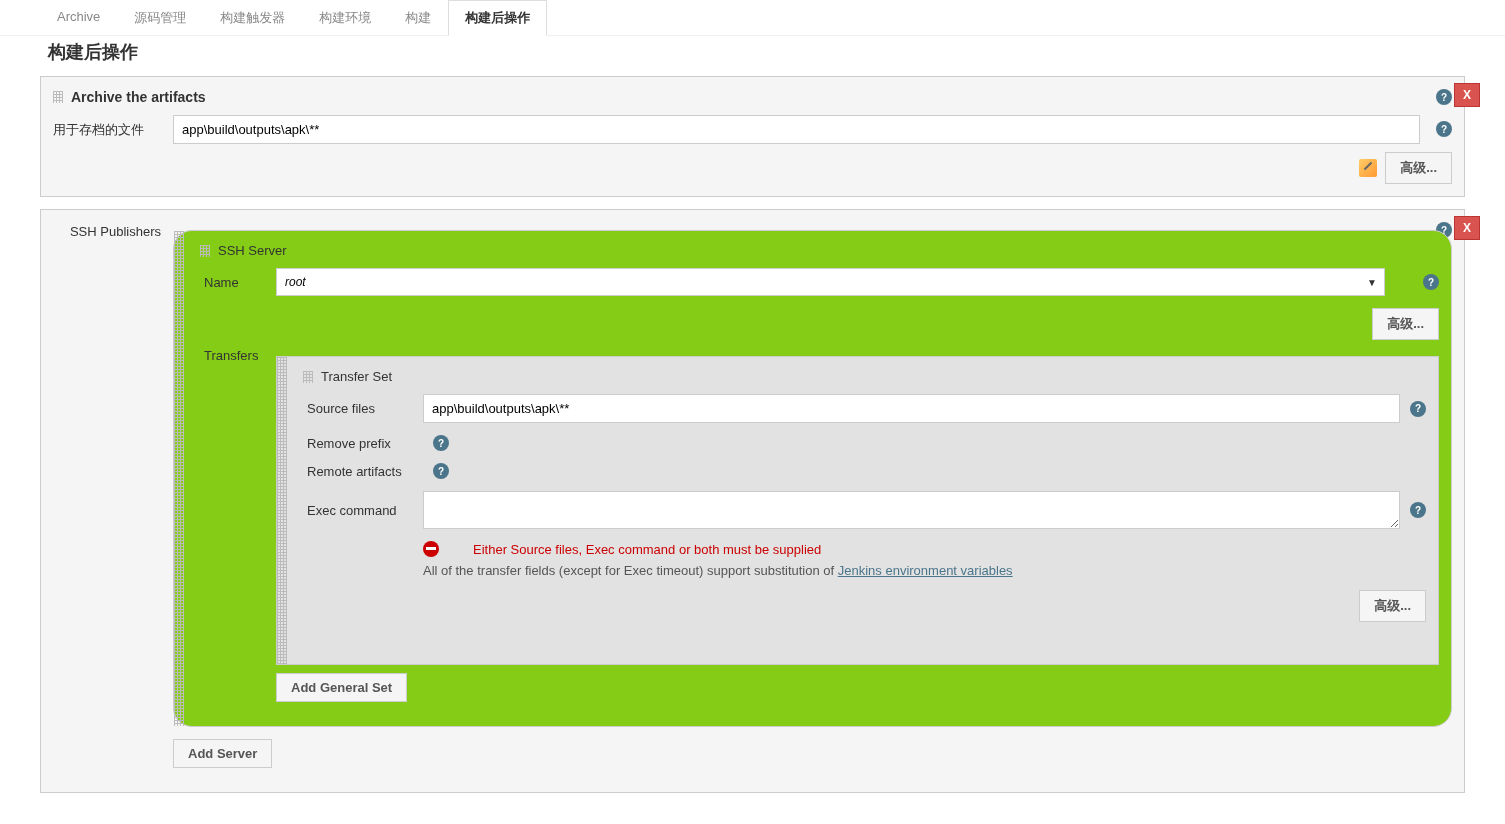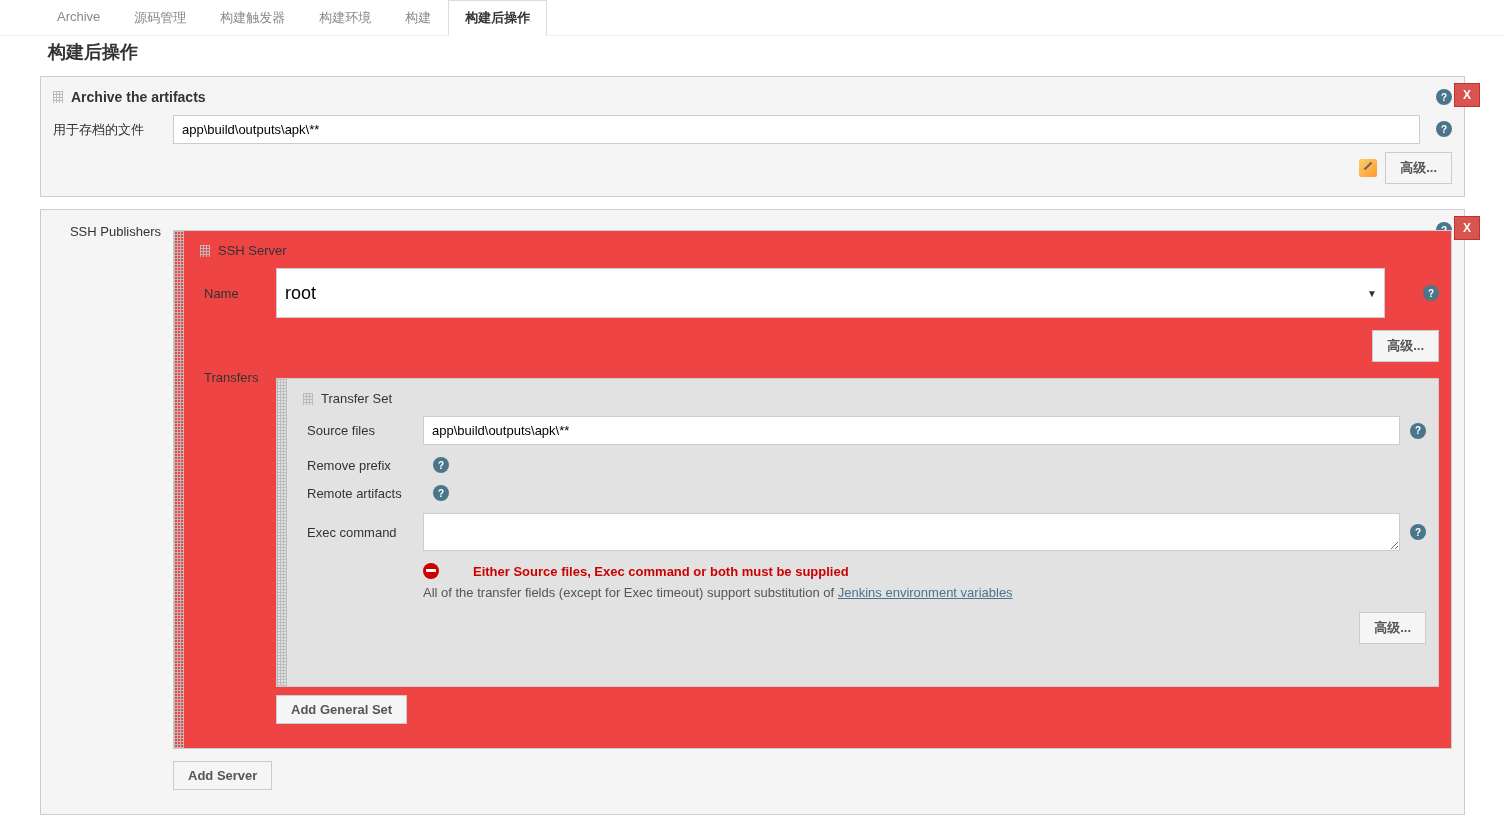--- a/index.html
+++ b/index.html
@@ -23,32 +23,32 @@
 .form-input { flex: 1; padding: 6px 8px; border: 1px solid #ccc; font-size: 13px; background: #fff; margin-right: 32px; }
 .btn { padding: 6px 14px; background: #f5f5f5; border: 1px solid #ccc; cursor: pointer; font-size: 13px; color: #555; font-weight: bold; }
 .btn-row-right { display: flex; justify-content: flex-end; gap: 8px; margin-top: 8px; margin-right: 0; align-items: center; }
 .edit-icon { width: 18px; height: 18px; display: inline-block; background: linear-gradient(135deg,#fc6,#f93); border-radius: 2px; position: relative; }
 .edit-icon::after { content: ""; position: absolute; width: 2px; height: 10px; background: #666; top: 2px; left: 8px; transform: rotate(45deg); }
 .sub-panel-inner { background: #e8e8e8; border: 1px solid #ccc; padding: 12px; margin-top: 8px; position: relative; }
 .ssh-label { width: 100px; text-align: right; padding-right: 12px; font-size: 13px; color: #333; }
 .ssh-row { display: flex; align-items: flex-start; margin-bottom: 12px; }
 .left-col { width: 120px; text-align: right; padding-right: 12px; font-size: 13px; color: #333; padding-top: 2px; }
 .right-col { flex: 1; }
-.select { flex: 1; padding: 14px 8px; border: 1px solid #ccc; background: #fff; font-size: 18px; -webkit-appearance: none; appearance: none; position: relative; }
+.select { flex: 1; padding: 6px 8px; border: 1px solid #ccc; background: #fff; font-size: 12px; -webkit-appearance: none; appearance: none; position: relative; font-style: italic; }
 .select-wrap { flex: 1; position: relative; margin-right: 28px; }
 .select-arrow { position: absolute; right: 8px; top: 50%; transform: translateY(-50%); font-size: 10px; pointer-events: none; }
 .transfer-row { display: flex; align-items: center; margin-bottom: 12px; }
 .transfer-label { width: 120px; text-align: left; padding-left: 4px; font-size: 13px; color: #333; }
 .transfer-input { flex: 1; padding: 6px 8px; border: 1px solid #ccc; background: #fff; font-size: 13px; }
 .transfer-help { margin-left: 10px; }
 .textarea { flex: 1; padding: 6px 8px; border: 1px solid #ccc; background: #fff; font-size: 13px; height: 38px; resize: both; }
 .error-row { display: flex; align-items: center; gap: 6px; margin-left: 120px; margin-bottom: 6px; }
 .error-icon { width: 16px; height: 16px; border-radius: 50%; background: #c00; position: relative; flex-shrink: 0; }
 .error-icon::after { content: ""; position: absolute; width: 10px; height: 3px; background: #fff; top: 6px; left: 3px; }
-.error-text { color: #c00; font-weight: bold; font-size: 13px; padding-left: 28px; }
+.error-text { color: #c00; font-weight: normal; font-size: 13px; padding-left: 28px; }
 .info-row { margin-left: 120px; font-size: 13px; color: #555; margin-bottom: 12px; }
 .info-row a { color: #4b758b; text-decoration: underline; }
 .hbar { display: flex; align-items: center; gap: 8px; margin-bottom: 10px; }
 .dh-small { width: 10px; height: 12px; background: repeating-linear-gradient(#bbb,#bbb 1px,transparent 1px,transparent 3px), repeating-linear-gradient(90deg,#bbb,#bbb 1px,transparent 1px,transparent 3px); background-size: 3px 3px; }
 .left-strip { position: absolute; left: 0; top: 0; bottom: 0; width: 10px; background: repeating-linear-gradient(#bbb,#bbb 1px,transparent 1px,transparent 3px), repeating-linear-gradient(90deg,#bbb,#bbb 1px,transparent 1px,transparent 3px); background-size: 3px 3px; }
 .sub-content { margin-left: 14px; }
 </style>
 </head>
 <body>
 
@@ -89,21 +89,21 @@
   <div class="panel">
     <div class="close-btn">X</div>
     <div class="help-side help-row1">
         <span class="help-icon">?</span>
       </div>
 
     <div class="ssh-row">
       <div class="left-col">SSH Publishers</div>
       <div class="right-col">
 
-        <div class="sub-panel-inner" style="background:#ef4444;">
+        <div class="sub-panel-inner" style="background:#84cc16;border-radius:19px;">
           <div class="left-strip"></div>
           <div class="sub-content">
             <div class="hbar">
               <span class="dh-small"></span>
               <span>SSH Server</span>
             </div>
             <div class="transfer-row">
               <div class="ssh-label" style="width:76px;text-align:left;padding-left:4px;">Name</div>
               <div class="select-wrap">
                 <select class="select" style="width:100%;">

